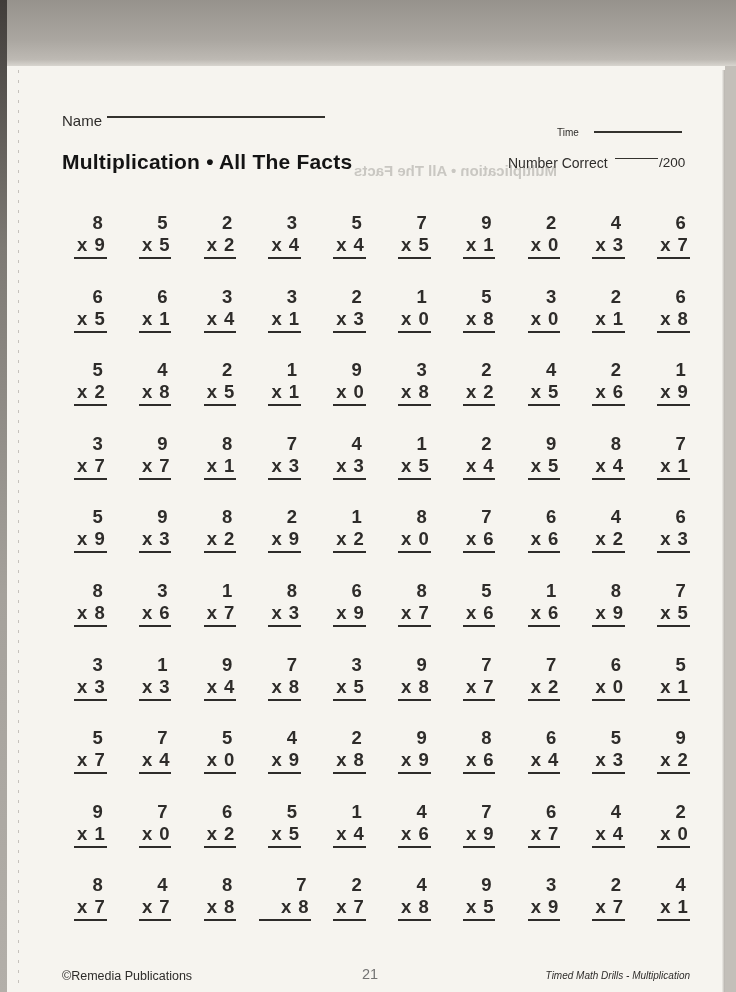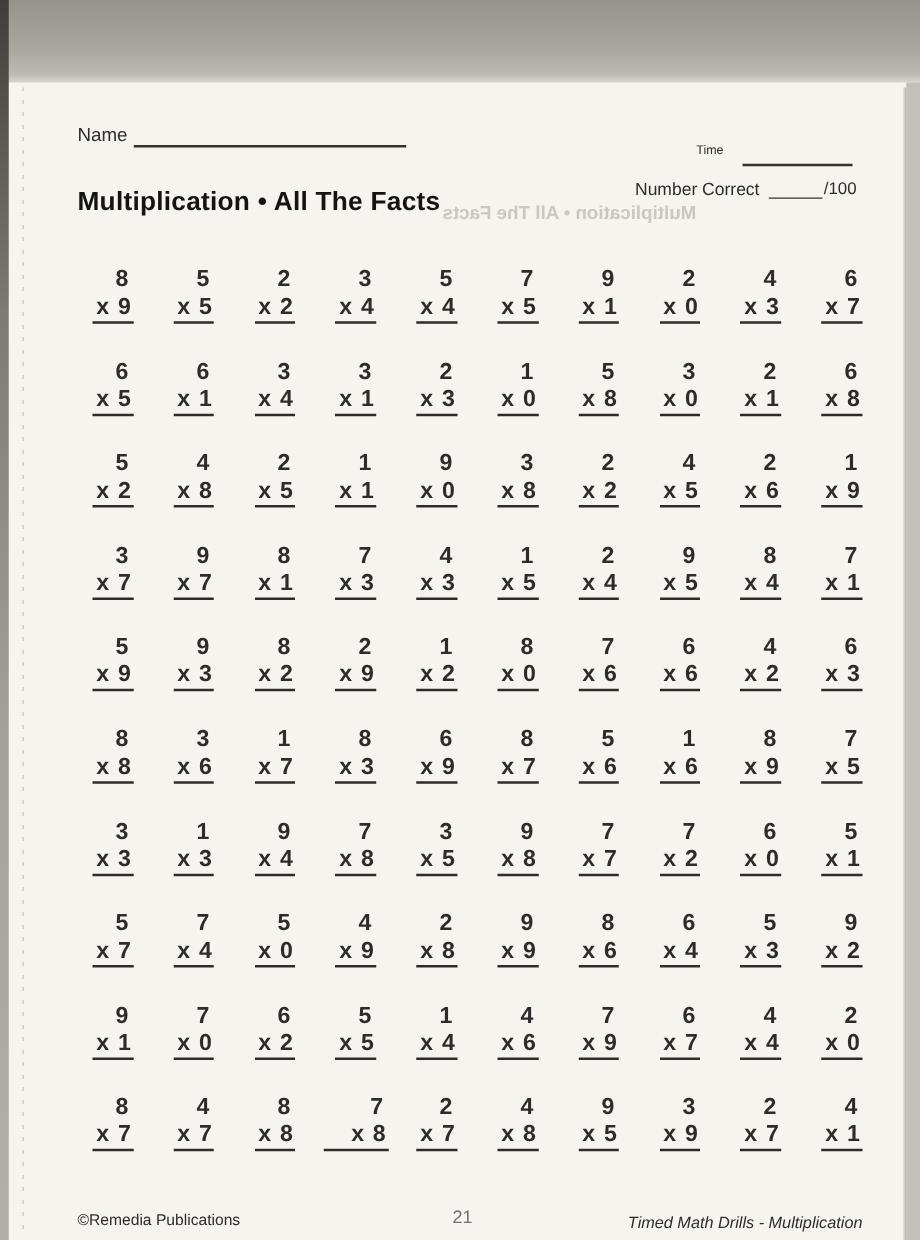--- a/index.html
+++ b/index.html
@@ -28,21 +28,21 @@
   .right-strip {
     position: absolute; right: 0; top: 66px; width: 11px; height: 926px;
     background: #c3bfb9;
   }
   .page-right-edge {
     position: absolute; right: 11px; top: 70px; width: 3px; height: 922px;
     background: linear-gradient(to right, #f0eee9, #b4b0aa);
   }
 
   
-  .lbl { position: absolute; white-space: nowrap; }
+  .lbl { position: absolute; white-space: nowrap; margin-top: 12px; }
   .name-label { left: 62px; top: 100px; font-size: 15px; }
   .name-line  { position: absolute; left: 107px; top: 99px; width: 218px; height: 17px;
                 border-bottom: 2px solid #34322e; }
   .time-label { left: 557px; top: 115px; font-size: 10px; }
   .time-line  { position: absolute; left: 594px; top: 114px; width: 88px; height: 17px;
                 border-bottom: 2px solid #34322e; }
   .nc-label   { left: 508px; top: 143px; font-size: 14px; }
   .nc-line    { position: absolute; left: 615px; top: 142px; width: 43px; height: 16px;
                 border-bottom: 1.5px solid #34322e; }
   .nc-suffix  { left: 659px; top: 143px; font-size: 13.5px; }
@@ -72,40 +72,40 @@
     font-size: 18.5px; font-weight: bold; color: #2e2c2a; line-height: 22px;
   }
   .prob .top { padding-right: 4px; }
   .prob .bot { border-bottom: 2.2px solid #2e2c2a; padding: 0 2px 1px 3px; white-space: nowrap; }
   .prob .bot.widerule { padding-left: 22px; }
   .prob .xsym { margin-right: 7px; }
 
   
   .f-copy   { position: absolute; left: 62px;  top: 969px; font-size: 12.5px; }
   .f-page   { position: absolute; left: 362px; top: 966px; font-size: 14.5px; color: #737373; }
-  .f-series { position: absolute; right: 46px; top: 970px; font-size: 13px; font-style: italic; white-space: nowrap; }
+  .f-series { position: absolute; right: 46px; top: 970px; font-size: 10px; font-style: italic; white-space: nowrap; }
 </style>
 </head>
 <body>
 
 <div class="top-band"></div>
 <div class="left-edge"></div>
 <div class="perforation"></div>
 <div class="right-strip"></div>
 <div class="page-right-edge"></div>
 
 <span class="lbl name-label">Name</span>
 <span class="name-line"></span>
 
 <span class="lbl time-label">Time</span>
 <span class="time-line"></span>
 
 <span class="lbl nc-label">Number Correct</span>
 <span class="nc-line"></span>
-<span class="lbl nc-suffix">/100</span>
+<span class="lbl nc-suffix">/200</span>
 
 <h1 class="title">Multiplication • All The Facts</h1>
 <div class="bleed">Multiplication • All The Facts</div>
 
 <div class="grid">
     <div class="prob-row">
       <div class="prob">
         <div class="top">8</div>
         <div class="bot"><span class="xsym">x</span><span>9</span></div>
       </div>

